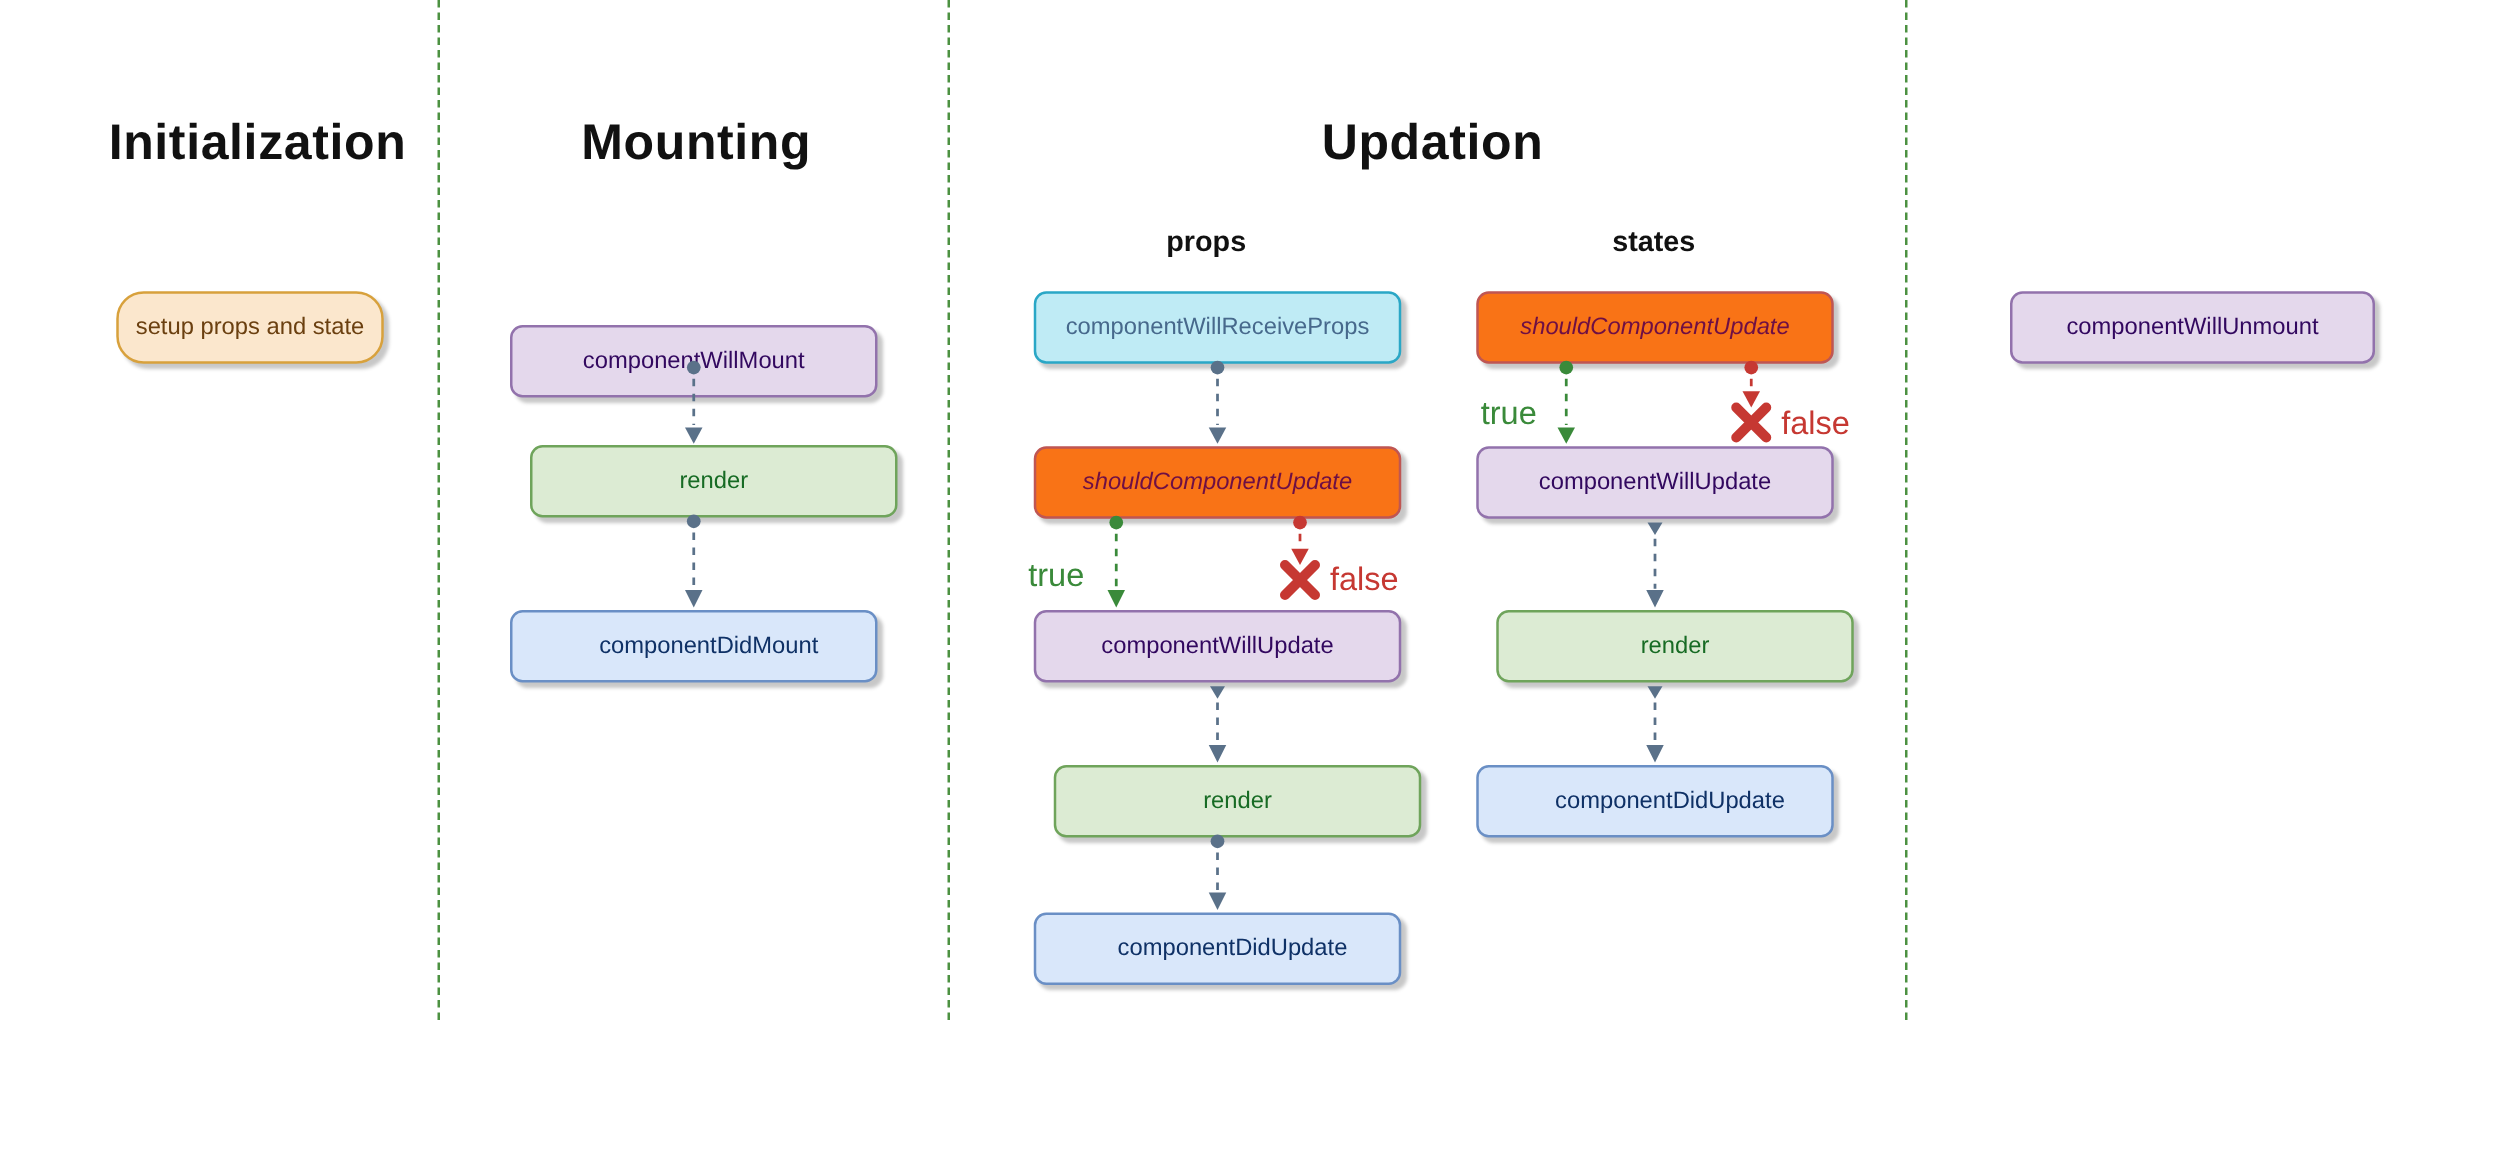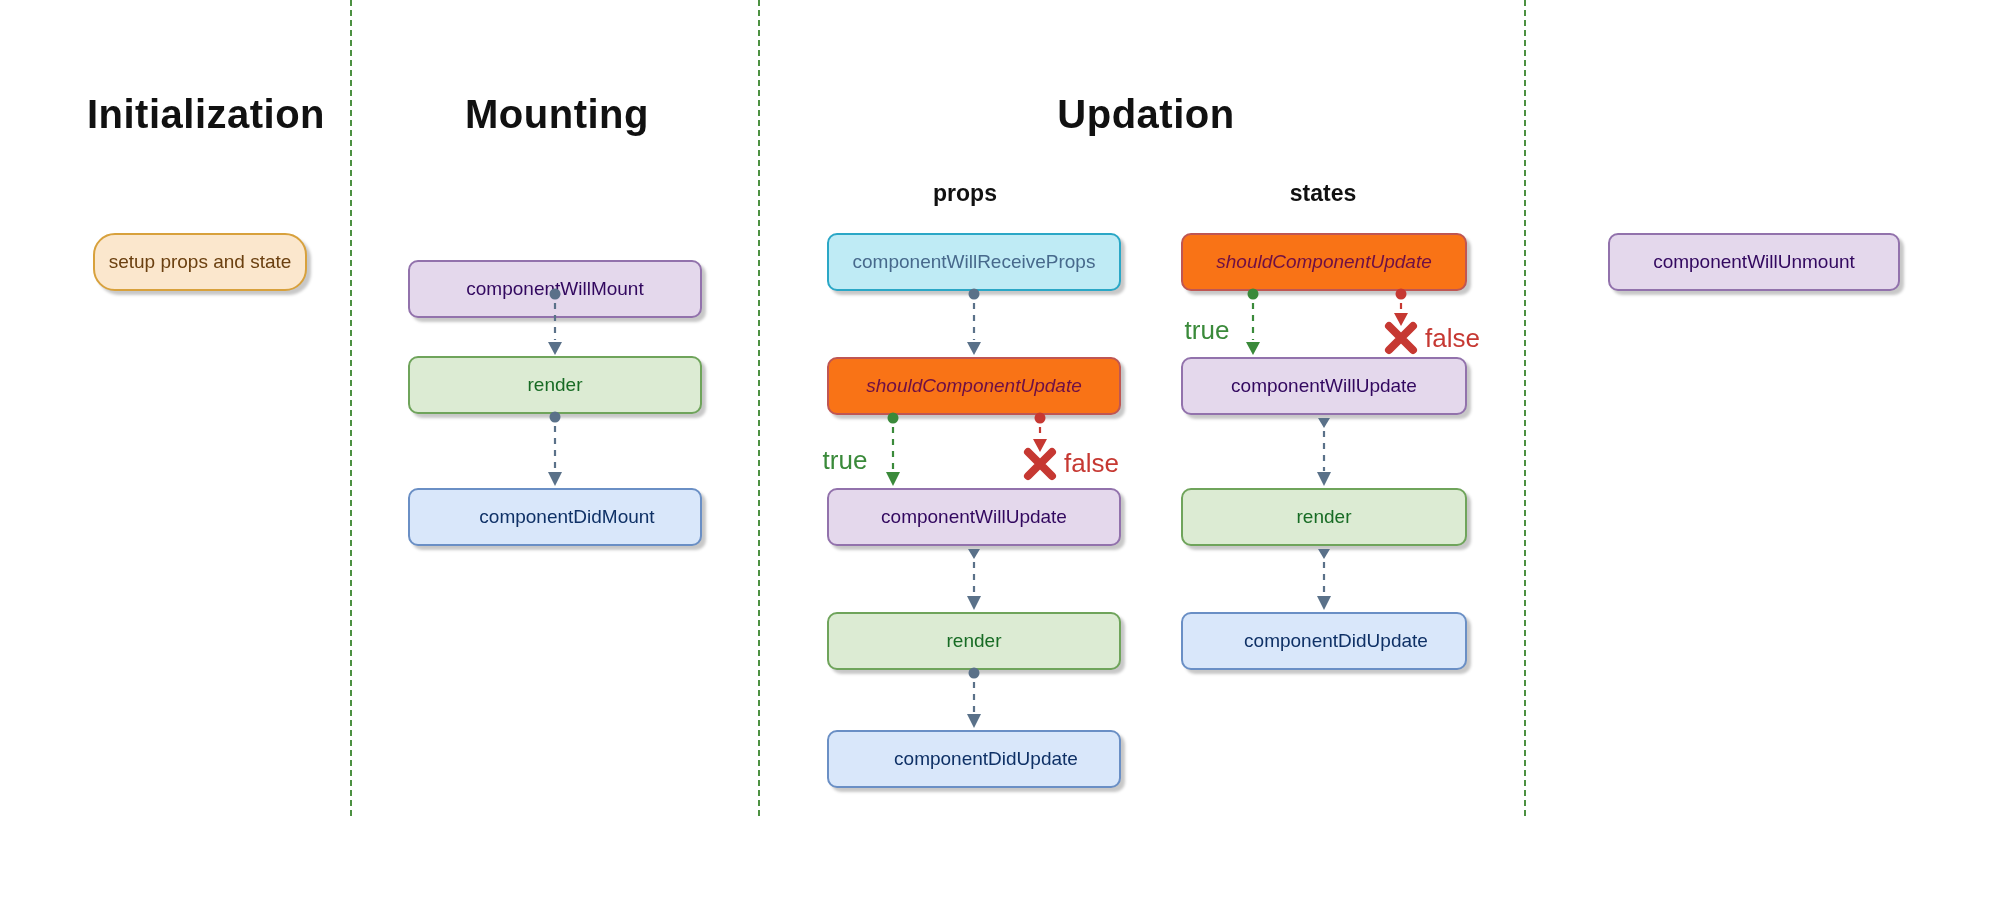--- a/index.html
+++ b/index.html
@@ -20,21 +20,21 @@
     font-size:23px; font-weight:700; color:#111111;
   }
   .node {
     position:absolute; height:58px; box-sizing:border-box;
     display:flex; align-items:center; justify-content:center;
     border-radius:10px; border:2px solid; font-size:19px; font-weight:400;
     box-shadow:4px 4px 3px rgba(0,0,0,0.22);
   }
   .node.orange { background:#FBE7CD; border-color:#D8A13C; color:#6B4010;border-radius:22px; }
   .node.purple { background:#E4D8EC; border-color:#9272AC; color:#32085F; }
-  .node.green  { background:#DCEBD3; border-color:#6FA45B; color:#176B24; }
+  .node.green  { background:#DCEBD3; border-color:#6FA45B; color:#176B24;margin-left:16px; }
   .node.blue   { background:#D9E7FA; border-color:#6A8FC5; color:#0F3166;padding-left:24px; }
   .node.cyan   { background:#BFEBF5; border-color:#2AA7C6; color:#47698C; }
   .node.red    { background:#f97316; border-color:#BF5653; color:#6E0F45;font-style:italic; }
   .arrow-layer { position:absolute; left:0; top:0; pointer-events:none; }
   .arrow-line { fill:none; stroke-width:2.2; stroke-dasharray:6 6; }
   .slate { stroke:#5A7189; }
   .slate-fill { fill:#5A7189; }
   .gr { stroke:#3A8A3A; }
   .gr-fill { fill:#3A8A3A; }
   .rd { stroke:#C63832; }

